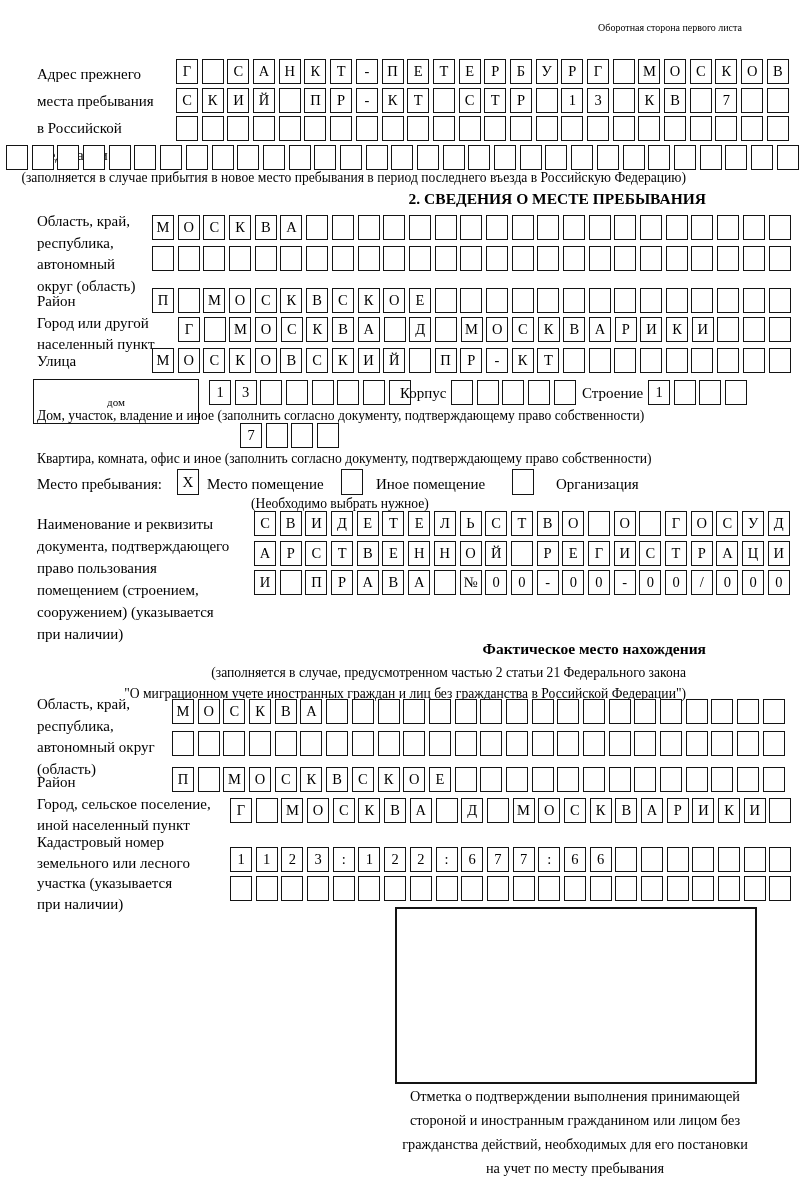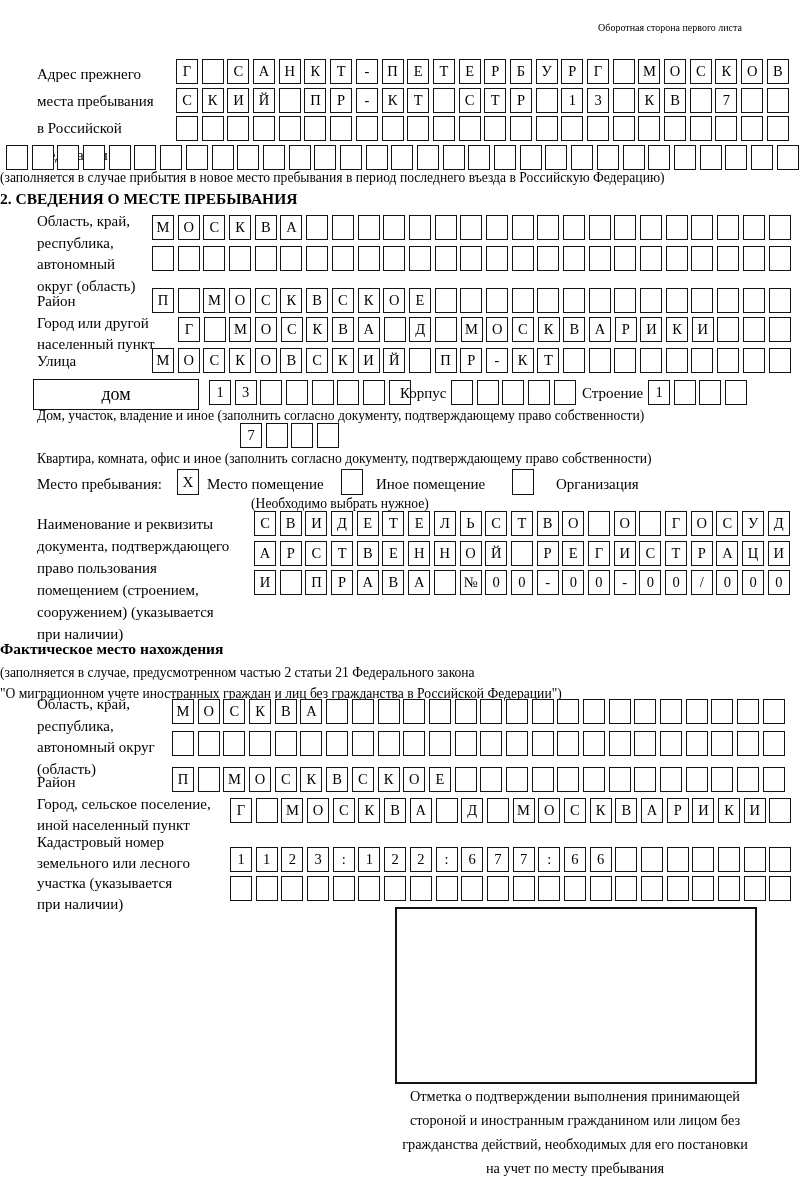--- a/index.html
+++ b/index.html
@@ -1,26 +1,26 @@
 <!DOCTYPE html>
 <html><head>
 <meta charset="utf-8">
 <style>
   html,body{margin:0;padding:0;background:#fff;}
   #page{position:relative;width:800px;height:1180px;background:#fff;color:#000;
         font-family:"Liberation Serif","DejaVu Serif",serif;overflow:hidden;}
   .txt{position:absolute;font-size:15px;line-height:21.5px;white-space:pre-line;}
   .note{position:absolute;font-size:13.6px;white-space:pre-line;}
-  .center{left:0;width:798px;text-align:left;}
-  .title{position:absolute;font-weight:bold;font-size:15.5px;white-space:pre-line;}
+  .center{left:0;width:686px;text-align:right;}
+  .title{position:absolute;font-weight:bold;font-size:15.5px;white-space:pre-line;margin-left:20px;}
   .cellrow{position:absolute;display:flex;gap:3.7px;}
   .cell{box-sizing:border-box;flex:none;width:22px;height:25px;border:1.7px solid #141414;
         display:flex;align-items:center;justify-content:center;font-size:14.5px;background:#fff;}
-  .labelbox{position:absolute;box-sizing:border-box;height:31px;border:1.8px solid #141414;
-        display:flex;align-items:center;justify-content:center;font-size:18px;background:#fff;}
+  .labelbox{position:absolute;box-sizing:border-box;height:45px;border:1.8px solid #141414;
+        display:flex;align-items:center;justify-content:center;font-size:11px;background:#fff;}
   .checkbox{position:absolute;box-sizing:border-box;width:22px;height:26px;border:1.8px solid #141414;
         display:flex;align-items:center;justify-content:center;font-size:15px;background:#fff;}
   .stamp{position:absolute;border:2px solid #141414;background:#fff;}
 </style>
 </head>
 <body>
 
 <div id="page">
 
   <div class="txt" style="top:17px;left:440px;width:302px;text-align:right;font-size:10px">Оборотная сторона первого листа</div>

